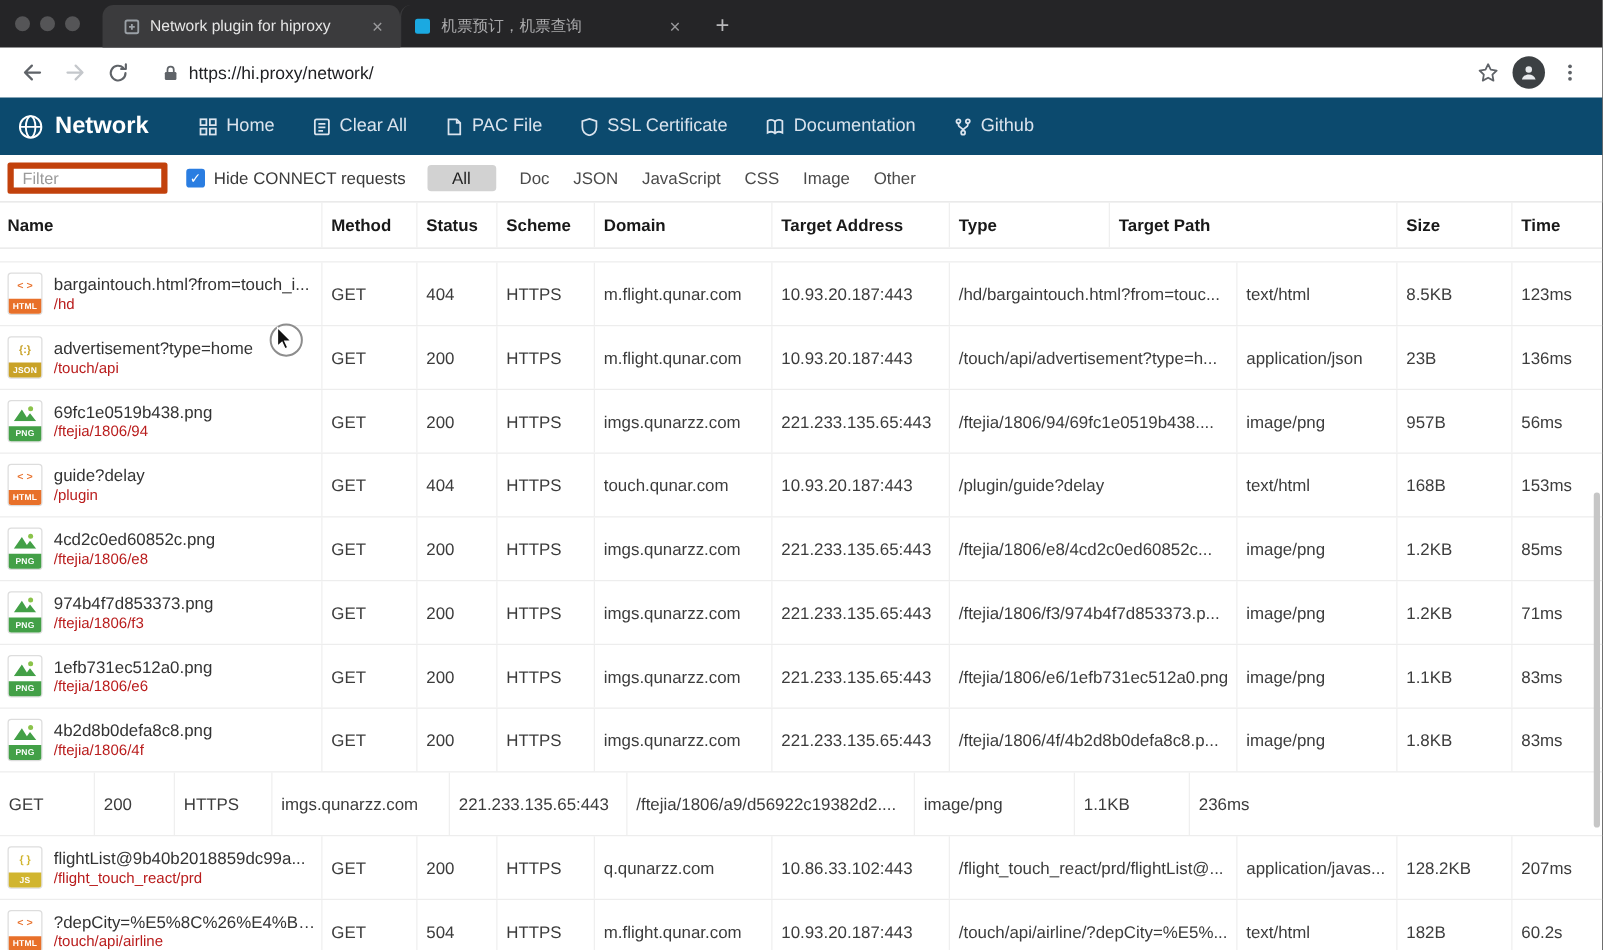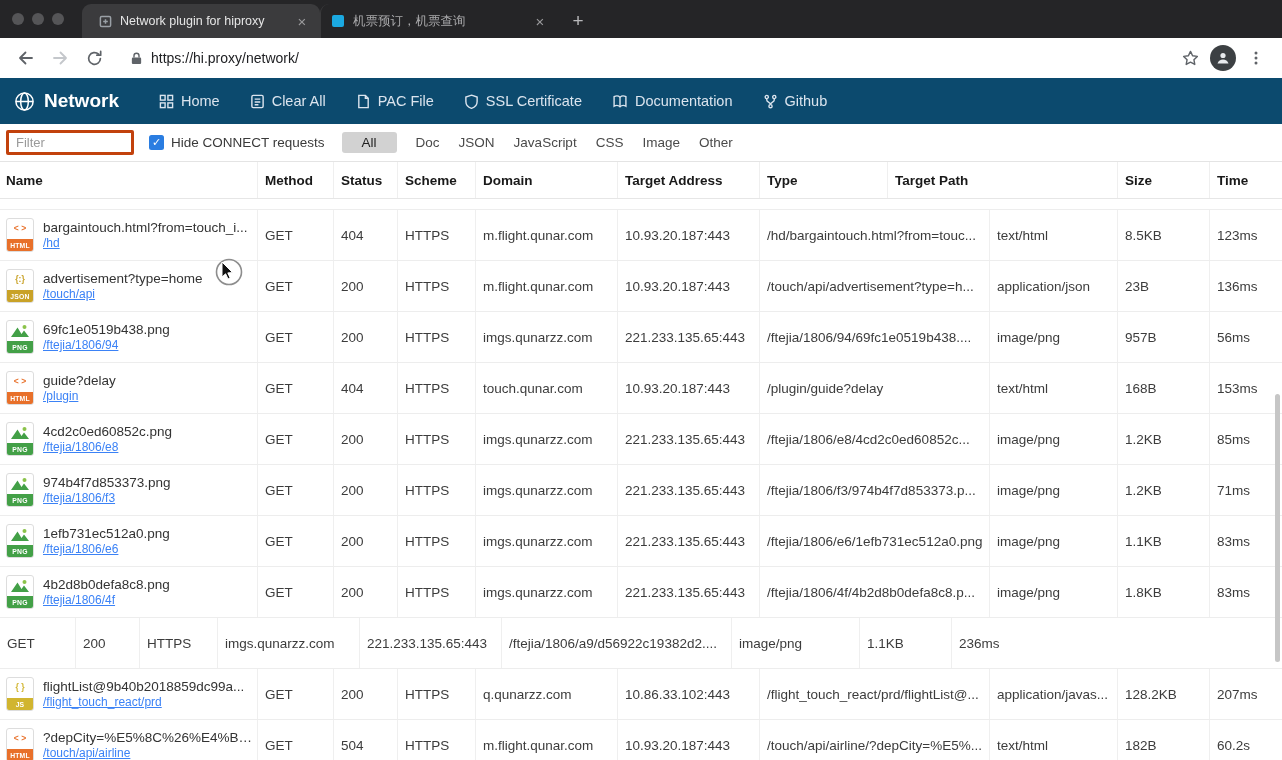--- a/index.html
+++ b/index.html
@@ -33,21 +33,21 @@
 
   
   .navbar{height:46px;background:#0c4a6e;display:flex;align-items:center;padding:0 14px;color:#dde6f0;}
   .brand{display:flex;align-items:center;gap:9px;font-size:19px;font-weight:700;color:#fff;cursor:pointer;}
   .nav-items{display:flex;margin-left:40px;gap:30px;font-size:14.5px;}
   .nav-item{display:flex;align-items:center;gap:7px;cursor:pointer;color:#dbe4ee;}
   .nav-ic{display:flex;align-items:center;}
 
   
   .filterbar{height:37px;border-bottom:1px solid #e4e4e4;display:flex;align-items:center;padding:0 6px;background:#fff;}
-  .filter-input{width:128px;height:25px;border:3px solid #c2410c;border-radius:2px;font-size:13px;
+  .filter-input{width:128px;height:25px;border:5px solid #c2410c;border-radius:2px;font-size:13px;
                 padding:0 7px;font-family:"Liberation Sans",sans-serif;color:#333;box-sizing:border-box;outline:none;}
   .filter-input::placeholder{color:#9a9a9a;}
   .checkbox{width:15px;height:15px;background:#2a7de1;border-radius:2.5px;margin-left:15px;flex:none;
             display:flex;align-items:center;justify-content:center;color:#fff;font-size:11px;cursor:pointer;}
   .cb-label{margin-left:7px;font-size:13.5px;color:#3a3a3a;}
   .ftabs{display:flex;align-items:center;margin-left:17px;gap:19px;font-size:13.5px;color:#4a4a4a;}
   .ftab{cursor:pointer;padding:3px 0;}
   .ftab.active{background:#d2d2d2;color:#1f1f1f;padding:3px 20px;border-radius:3px;}
 
   
@@ -67,21 +67,21 @@
   .c-size{width:92px;}
   .c-time{width:72px;border-right:none;}
   .tbody{position:relative;}
   .spacer{height:10px;}
   .row{display:flex;height:50px;align-items:stretch;font-size:13.5px;color:#3c3c3c;
        border-top:1px solid #ededed;cursor:pointer;}
   .row .cell{display:flex;align-items:center;}
   .name-wrap{display:flex;align-items:center;gap:9px;width:100%;}
   .name-text{overflow:hidden;}
   .name-main{font-size:13.5px;color:#333;line-height:17px;white-space:nowrap;overflow:hidden;text-overflow:ellipsis;}
-  .name-sub{font-size:12px;color:#3b82f6;line-height:15px;white-space:nowrap;overflow:hidden;text-decoration:underline;}
+  .name-sub{font-size:12px;color:#b91c1c;line-height:15px;white-space:nowrap;overflow:hidden;}
 
   
   .fileicon{width:26px;height:32px;border:1px solid #ddd;border-radius:3px;background:#fff;
             position:relative;flex:none;}
   .fi-glyph{position:absolute;top:0;left:0;right:0;height:18px;display:flex;align-items:center;
             justify-content:center;font-weight:700;font-size:8.5px;}
   .fi-band{position:absolute;bottom:0;left:0;right:0;height:12px;color:#fff;font-size:6.8px;font-weight:700;
            display:flex;align-items:center;justify-content:center;border-radius:0 0 2px 2px;letter-spacing:.2px;}
 
   

